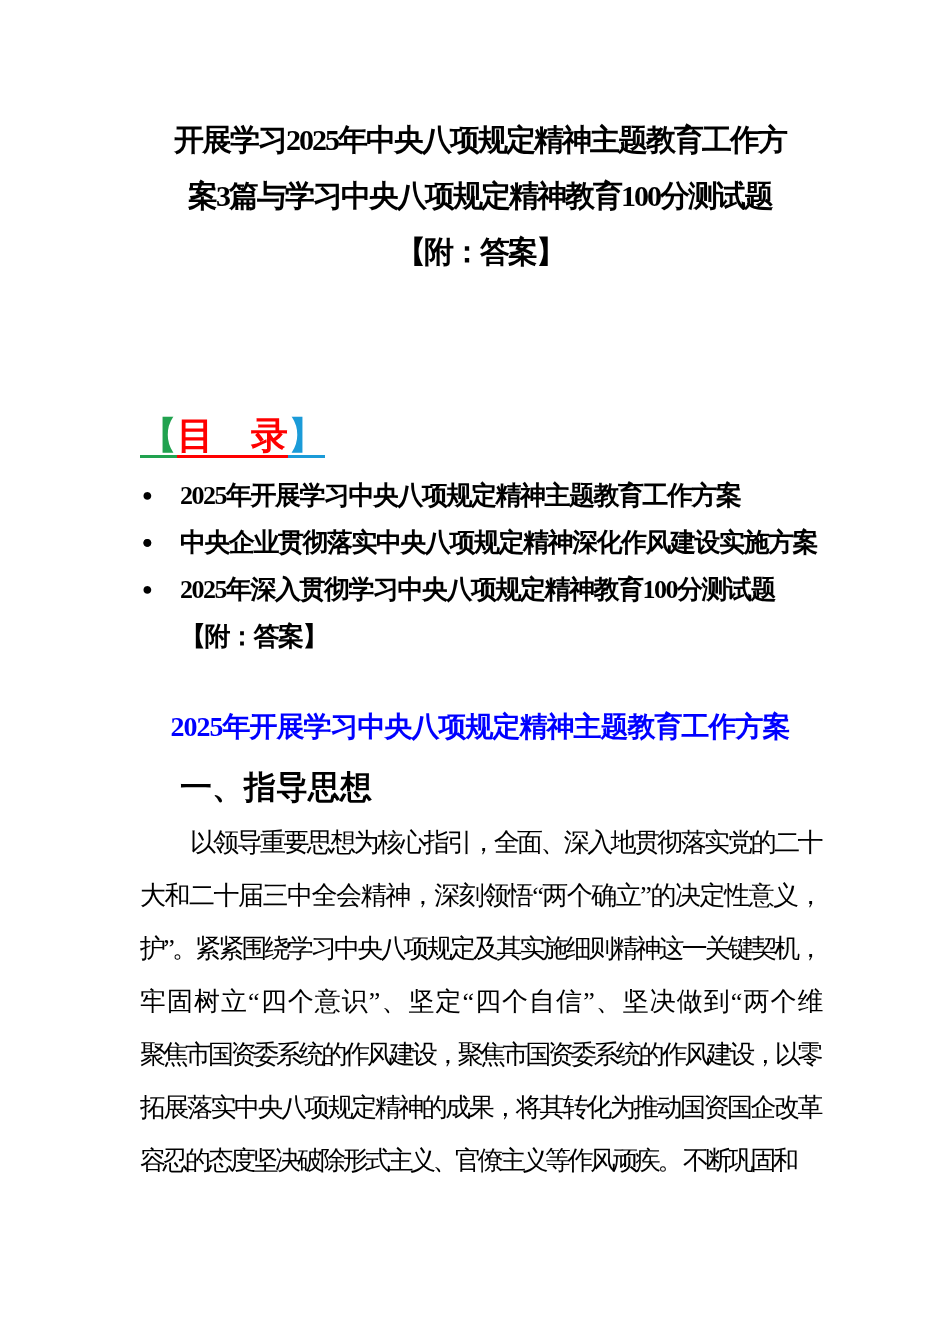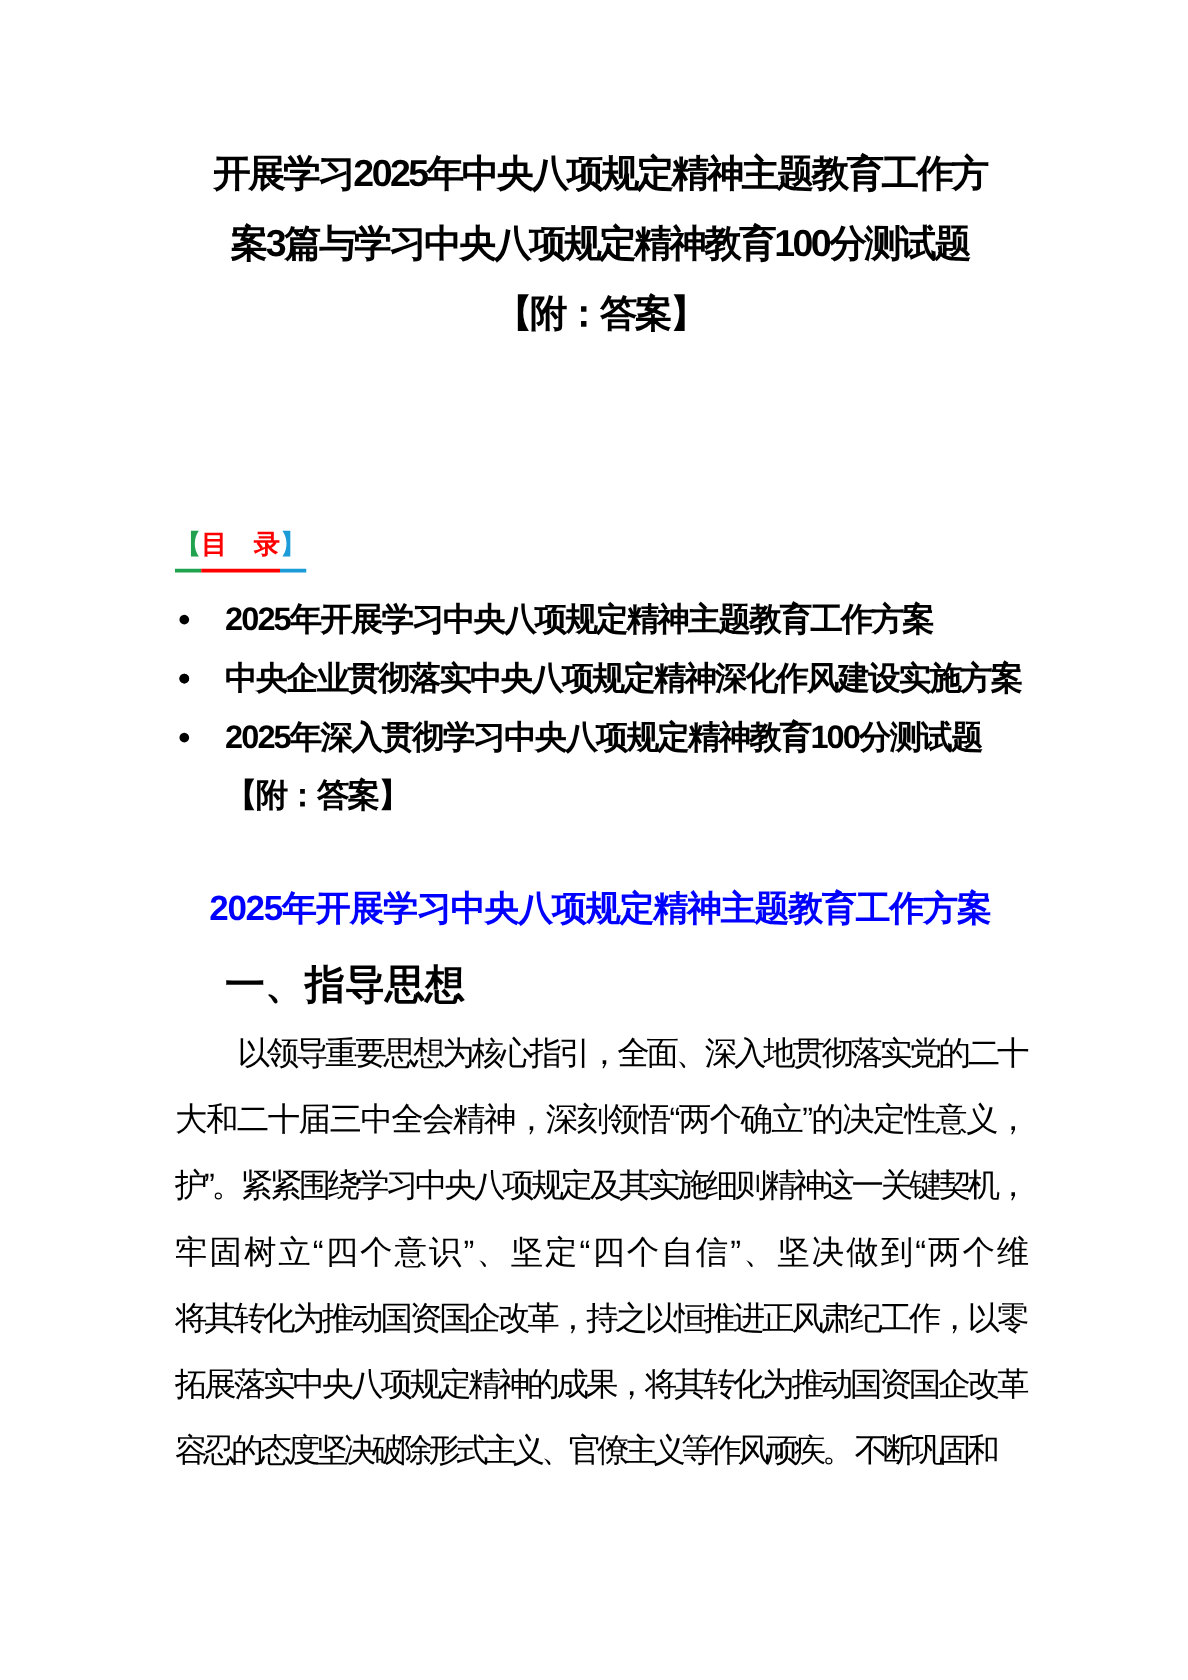--- a/index.html
+++ b/index.html
@@ -7,21 +7,21 @@
     padding: 0;
     background: #ffffff;
   }
   .page {
     position: relative;
     width: 950px;
     height: 1344px;
     background: #ffffff;
     overflow: hidden;
     color: #000000;
-    font-family: Liberation Sans, sans-serif;
+    font-family: Liberation Serif, serif;
   }
   .content {
     padding-left: 140px;
     padding-right: 130px;
   }
   
   .doc-title {
     margin: 0;
     padding-top: 112px;
     text-align: center;
@@ -30,21 +30,21 @@
     line-height: 56px;
     letter-spacing: -2px;
   }
   .title-line {
     display: block;
     white-space: nowrap;
   }
   
   .toc-marker {
     margin-top: 138px;
-    font-size: 21px;
+    font-size: 37px;
     font-weight: 700;
     line-height: 36px;
   }
   .toc-marker span {
     display: inline-block;
     padding-bottom: 1px;
   }
   .toc-bracket-left  { color: #21A24F; border-bottom: 3px solid #21A24F; }
   .toc-label         { color: #FF0000; border-bottom: 3px solid #FF0000; }
   .toc-bracket-right { color: #1B9BD8; border-bottom: 3px solid #1B9BD8; }
@@ -144,19 +144,19 @@
 
     <h2 class="doc-heading">2025年开展学习中央八项规定精神主题教育工作方案</h2>
 
     <h3 class="section-heading">一、指导思想</h3>
 
     <div class="paragraph">
       <div class="pline pline-first">以领导重要思想为核心指引，全面、深入地贯彻落实党的二十</div>
       <div class="pline">大和二十届三中全会精神，深刻领悟“两个确立”的决定性意义，</div>
       <div class="pline">护”。紧紧围绕学习中央八项规定及其实施细则精神这一关键契机，</div>
       <div class="pline">牢固树立“四个意识”、坚定“四个自信”、坚决做到“两个维</div>
-      <div class="pline">将其转化为推动国资国企改革，持之以恒推进正风肃纪工作，以零</div>
+      <div class="pline">聚焦市国资委系统的作风建设，聚焦市国资委系统的作风建设，以零</div>
       <div class="pline">拓展落实中央八项规定精神的成果，将其转化为推动国资国企改革</div>
       <div class="pline">容忍的态度坚决破除形式主义、官僚主义等作风顽疾。 不断巩固和</div>
     </div>
 
   </div>
 </div>
 
 </body></html>

